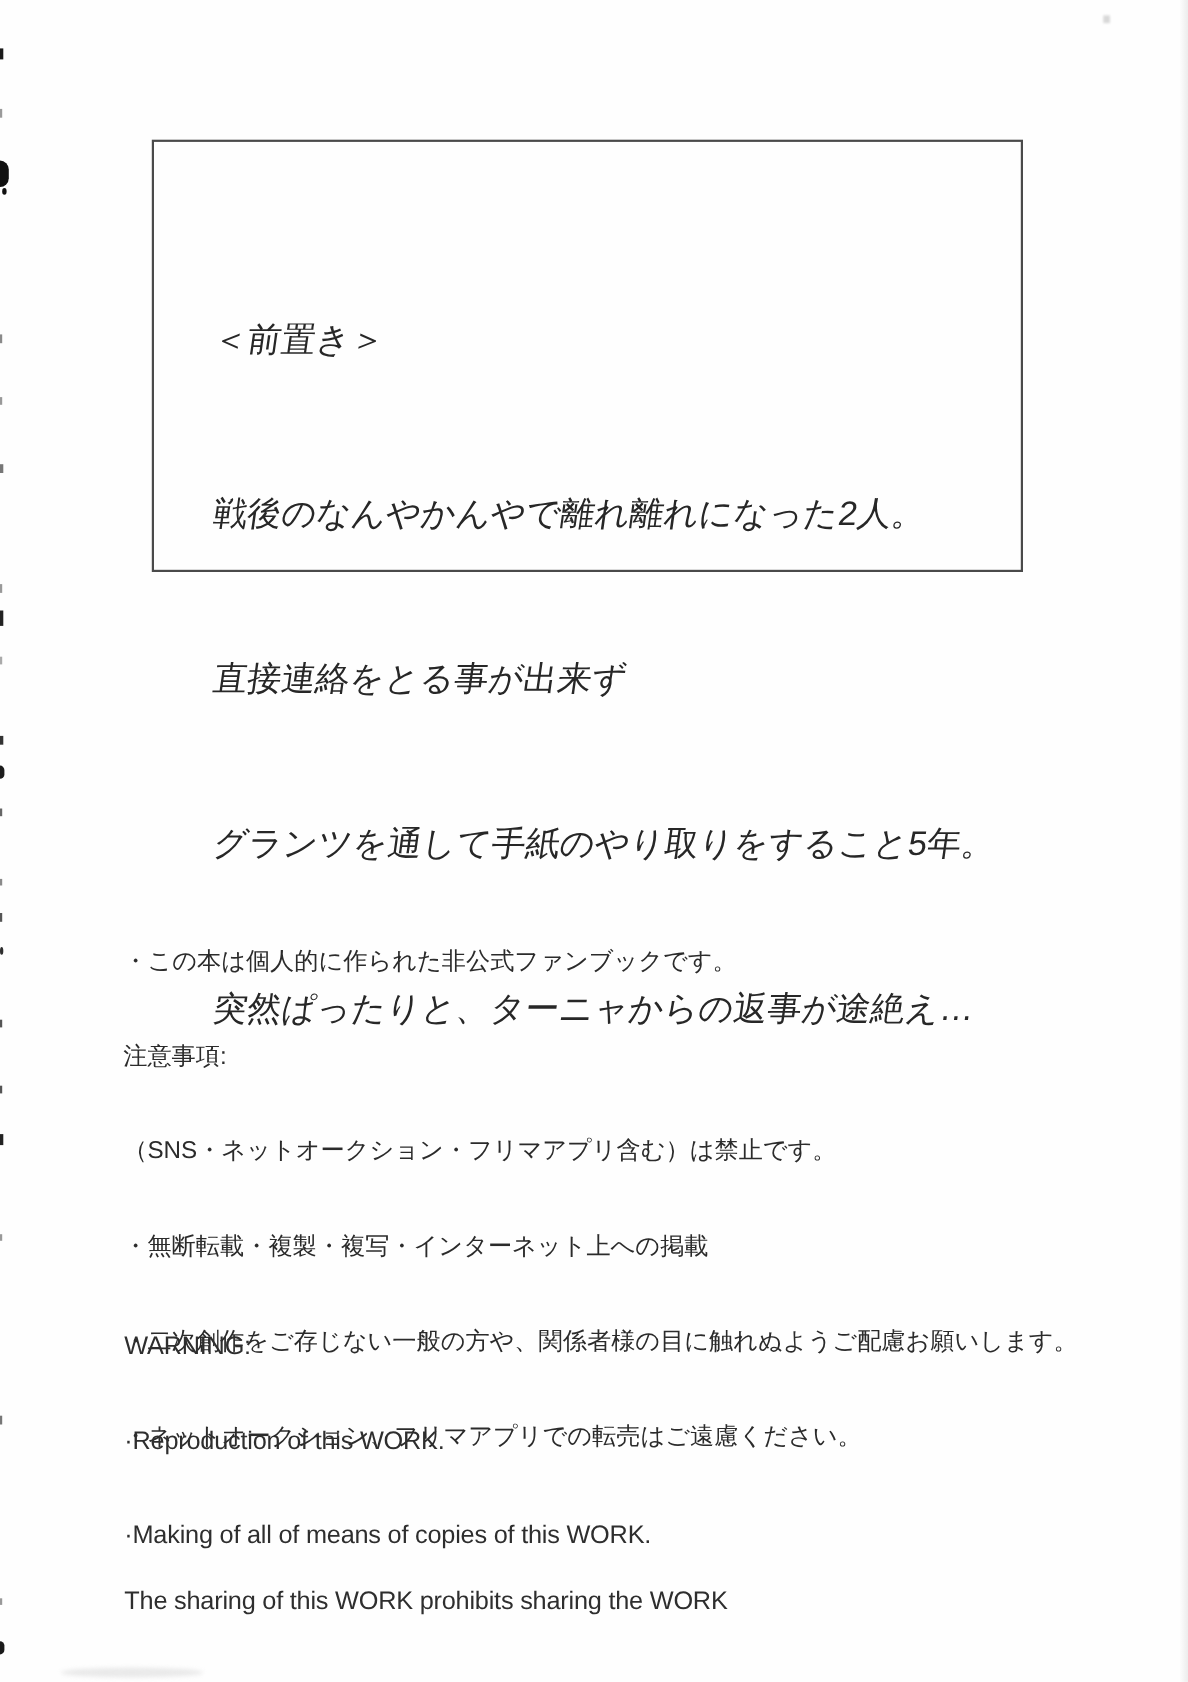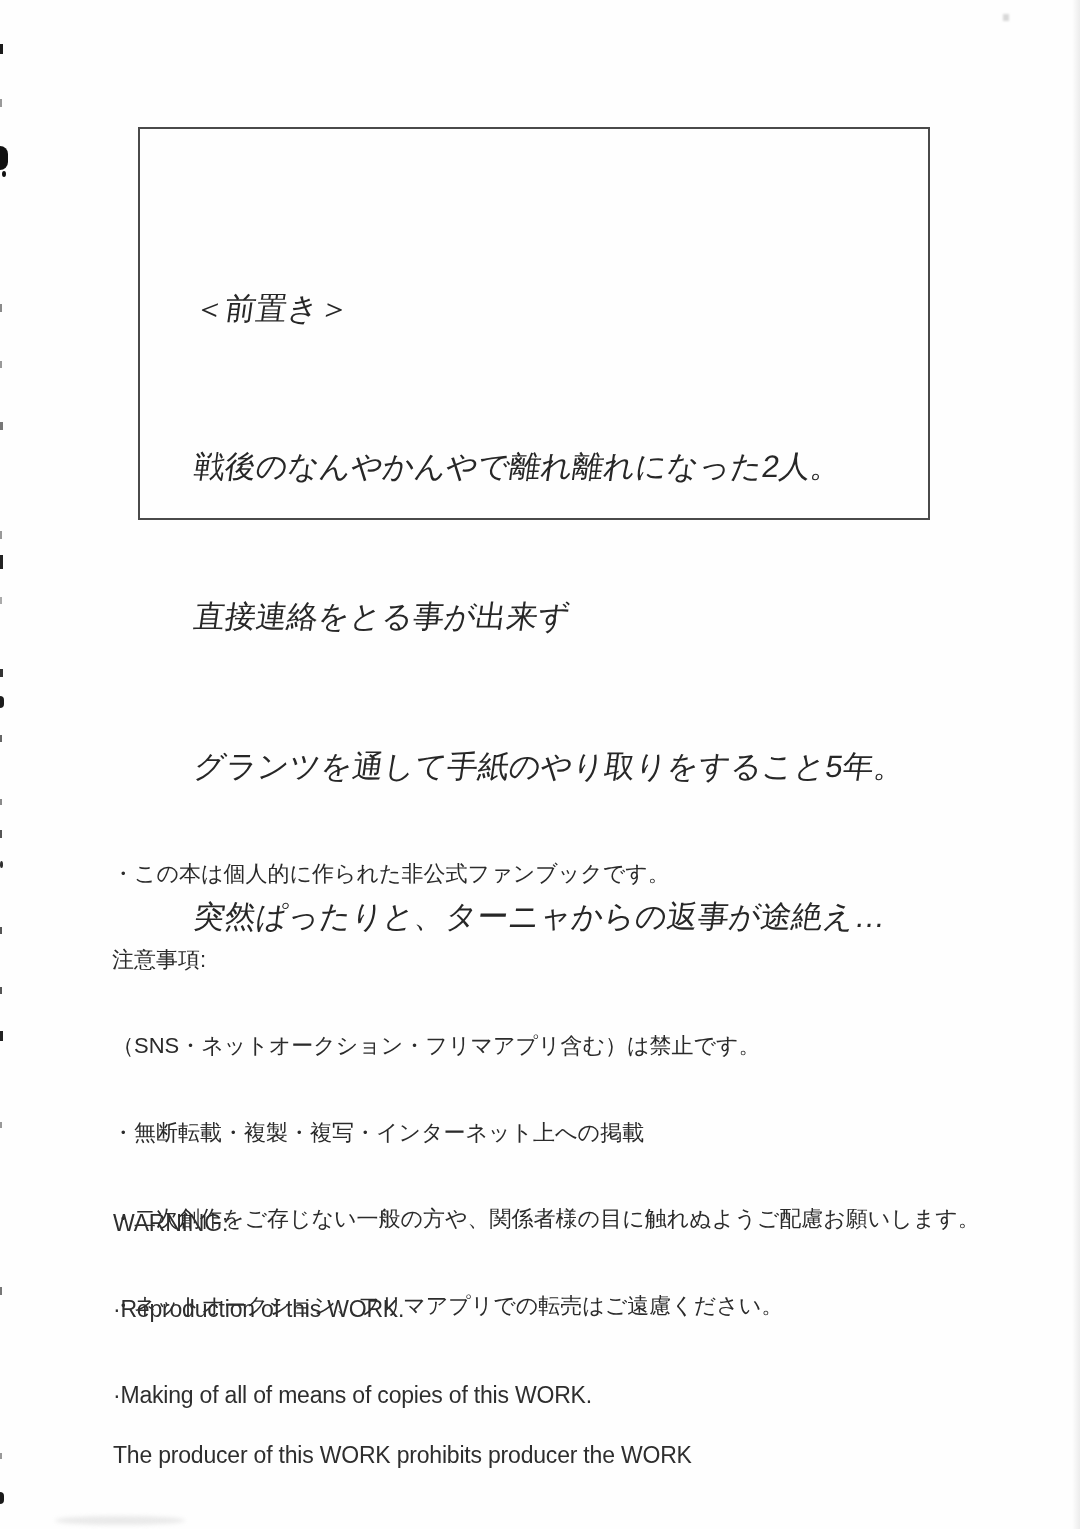--- a/index.html
+++ b/index.html
@@ -119,21 +119,21 @@
   <div class="warning">
     <div>WARNING:</div>
     <div>·Reproduction of this WORK.</div>
     <div>·Making of all of means of copies of this WORK.</div>
     
     
     
   </div>
 
   <div class="warning-footer">
-    <div>The producer of this WORK prohibits producer the WORK</div>
+    <div>The sharing of this WORK prohibits sharing the WORK</div>
     <div>by the Wired network and the resale.</div>
   </div>
 
   <div>
     <div class="art" style="left:0;top:44px;width:3px;height:10px;background:#1a1a1a;"></div>
     <div class="art" style="left:0;top:99px;width:2px;height:8px;background:#9a9a9a;"></div>
     <div class="art" style="left:0;top:146px;width:8px;height:24px;background:#111;border-radius:0 12px 12px 0;"></div>
     <div class="art" style="left:2px;top:171px;width:4px;height:6px;background:#111;border-radius:50%;"></div>
     <div class="art" style="left:0;top:304px;width:2px;height:8px;background:#8a8a8a;"></div>
     <div class="art" style="left:0;top:361px;width:2px;height:7px;background:#999;"></div>

